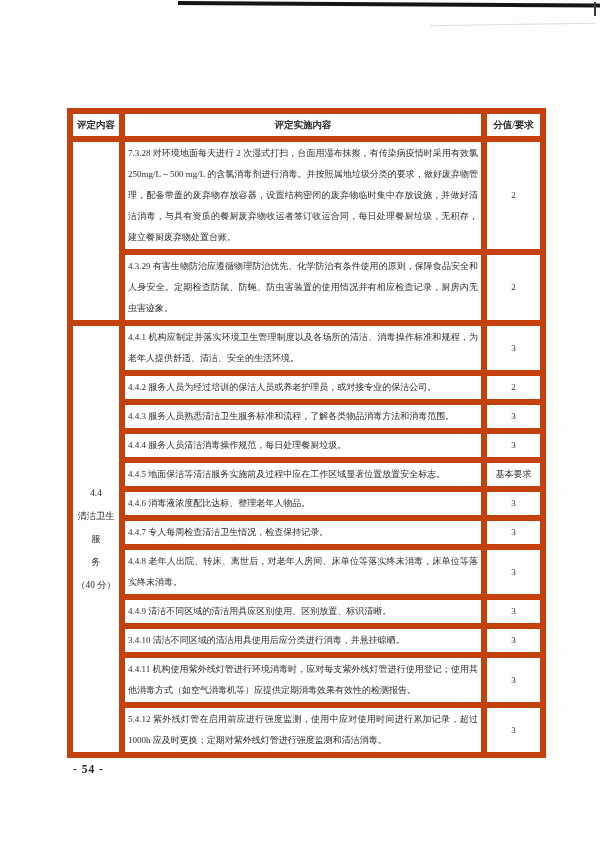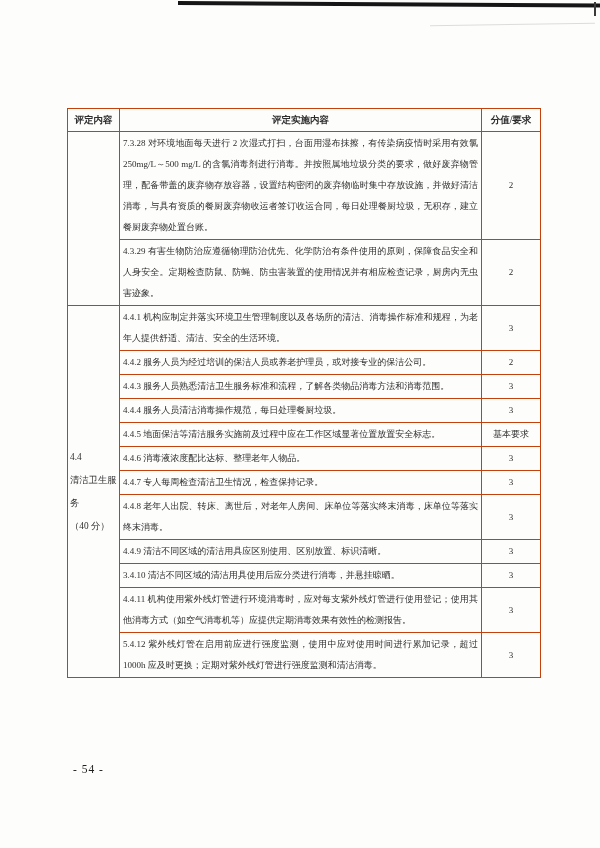--- a/index.html
+++ b/index.html
@@ -21,33 +21,33 @@
     position:absolute;left:430px;top:24px;width:165px;height:1px;
     background:#dcdcda;transform:rotate(-0.8deg);
   }
   
   table.assessment{
     position:absolute;left:67px;top:108px;width:473px;
     border-collapse:collapse;table-layout:fixed;
     font-size:9px;line-height:21px;color:#2e2e2e;
   }
   table.assessment td,table.assessment th{
-    border:1px solid #c2410c;vertical-align:middle;
+    border:6px solid #c2410c;vertical-align:middle;
     overflow:hidden;
   }
   th.hc{font-weight:bold;text-align:center;height:22px;font-size:9.5px;padding:0 2px;}
-  td.c1{text-align:left;padding:0 2px;}
+  td.c1{text-align:center;padding:0 2px;}
   td.c1.vlabel{white-space:pre-line;line-height:23px;font-size:9.3px;}
   td.c2{text-align:justify;padding:1px 3px;}
   td.c3{text-align:center;padding:0 1px;}
   tr.single{height:23px;}
   
   .page-number{
     position:absolute;left:73px;top:763px;
-    font-size:11.5px;letter-spacing:1px;color:#1f1f1f;
+    font-size:11.5px;letter-spacing:1px;color:#1f1f1f;font-weight:bold;
   }
 </style>
 </head>
 <body>
 
 <div class="scan-band"></div>
 <div class="scan-tick"></div>
 <div class="scan-curve"></div>
 
 <table class="assessment">

